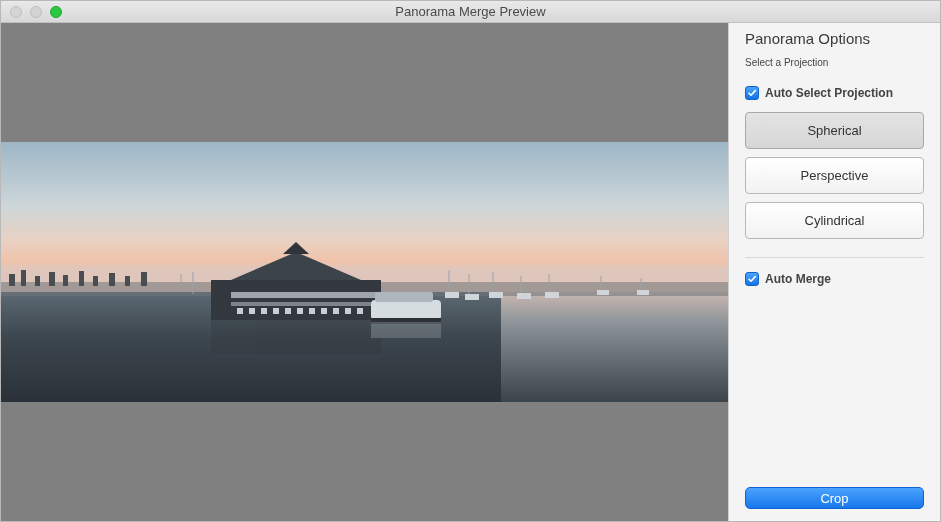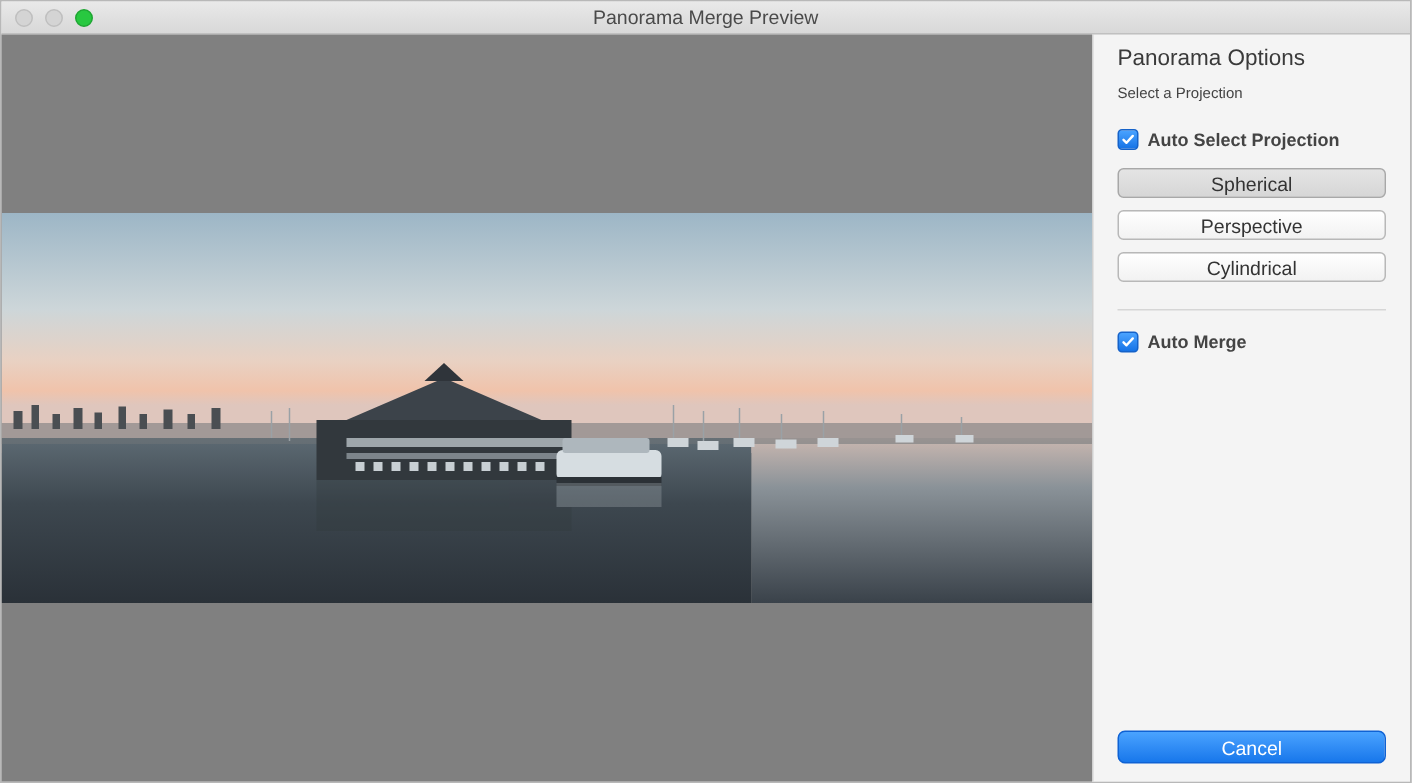--- a/index.html
+++ b/index.html
@@ -104,21 +104,21 @@
     border: 0.5px solid #1562c9;
     display: flex;
     align-items: center;
     justify-content: center;
     flex: 0 0 auto;
   }
   .mac-checkbox svg { width: 10px; height: 10px; display: block; }
   .proj-btn {
     display: block;
     width: 100%;
-    height: 20px;
+    height: 37px;
     background: linear-gradient(#ffffff, #f2f2f2);
     border: 1px solid #b8b8b8;
     border-radius: 4px;
     font-size: 13px;
     color: #333;
     margin-bottom: 8px;
     cursor: default;
   }
   .proj-btn.selected {
     background: linear-gradient(#e4e4e4, #d6d6d6);
@@ -287,17 +287,17 @@
         <span class="mac-checkbox">
           <svg viewBox="0 0 10 10">
               <polyline points="2,5.2 4,7.2 8.2,2.6" fill="none" stroke="#fff" stroke-width="1.6" stroke-linecap="round" stroke-linejoin="round"></polyline>
             </svg>
         </span>
         <span>Auto Merge</span>
       </label>
 
       <div class="spacer"></div>
 
-      <button class="footer-btn merge">Cancel</button>
+      <button class="footer-btn merge">Crop</button>
     </div>
 
   </div>
 </div>
 
 </body></html>

